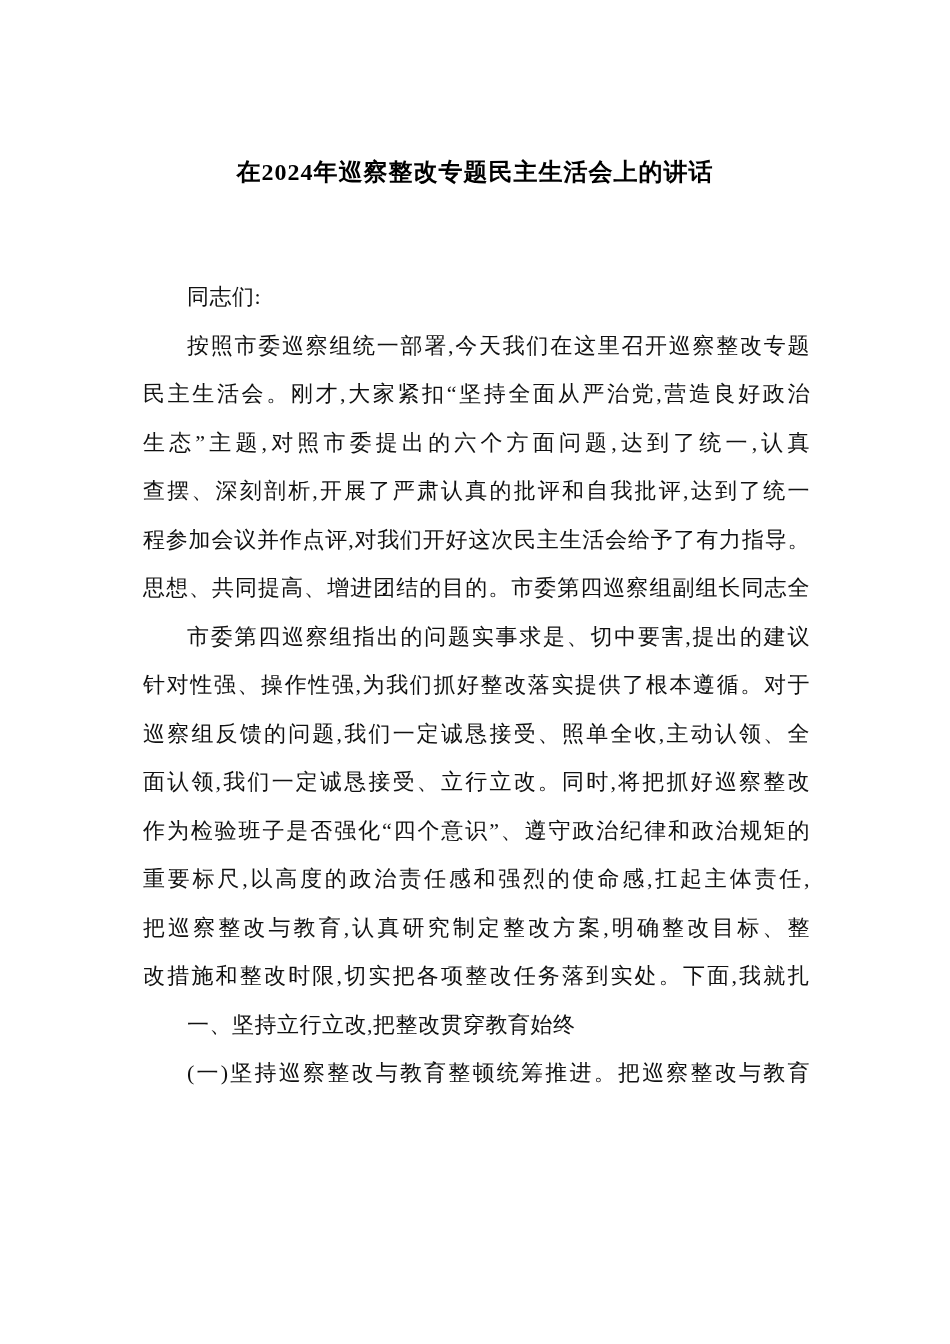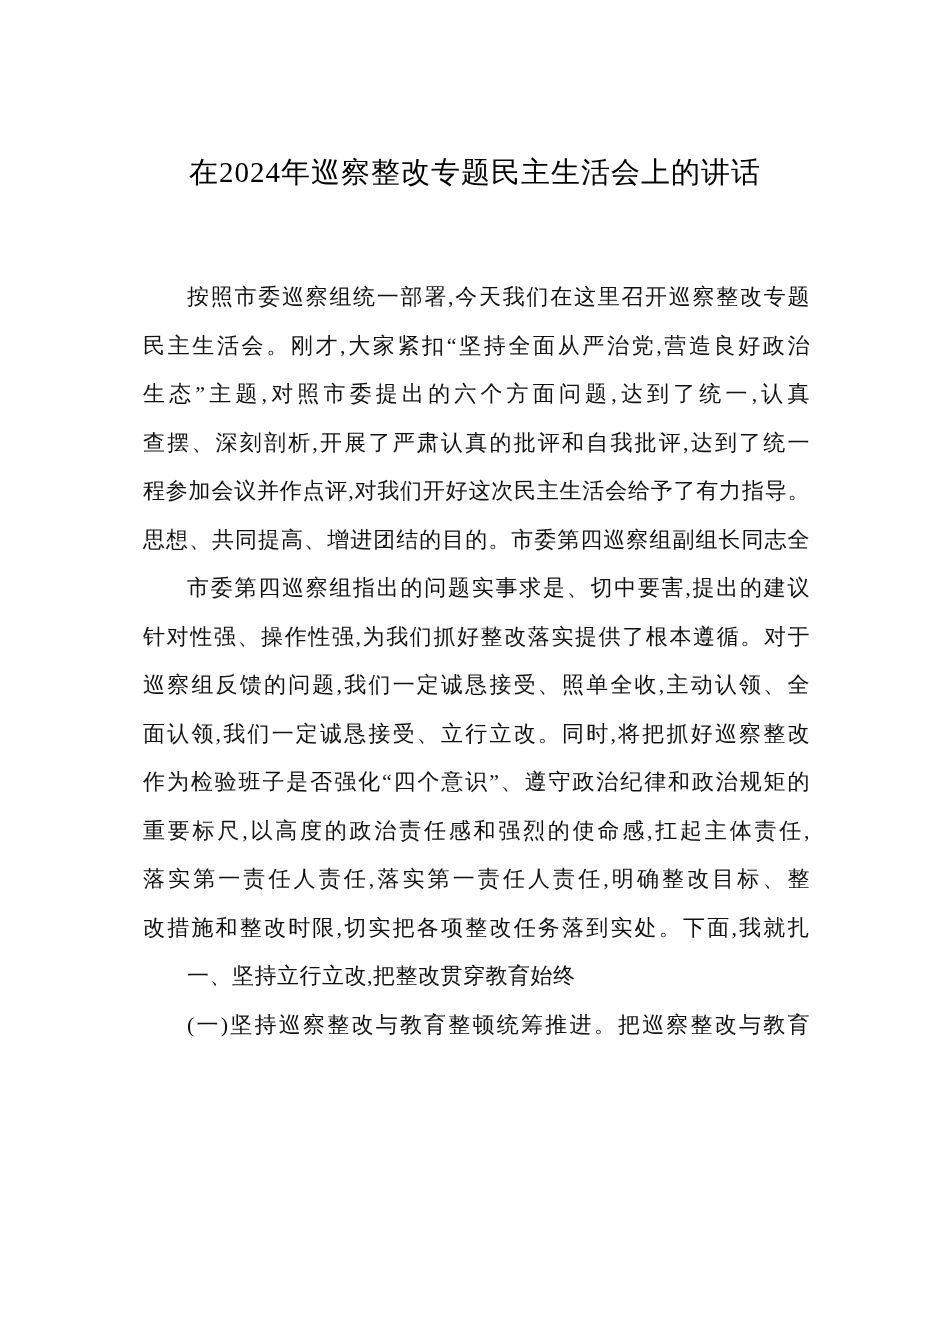--- a/index.html
+++ b/index.html
@@ -11,23 +11,23 @@
     position: relative;
     width: 950px;
     height: 1344px;
     background: #ffffff;
     overflow: hidden;
     font-family: "Liberation Serif", "DejaVu Serif", serif;
   }
   .doc-title {
     margin: 152px 80px 0 80px;
     text-align: center;
-    font-size: 29px;
+    font-size: 24px;
     line-height: 40px;
-    font-weight: normal;
+    font-weight: bold;
     color: #000000;
     letter-spacing: 1px;
   }
   .doc-body {
     margin: 81px 140px 0 143px; 
     color: #111111;
   }
   .text-line {
     font-size: 22px;
     height: 48.5px;
@@ -46,31 +46,32 @@
   }
 </style>
 </head>
 <body>
 
 <div class="page">
 
   <div class="doc-title">在2024年巡察整改专题民主生活会上的讲话</div>
 
   <div class="doc-body">
+    <div class="text-line indent">同志们:</div>
     <div class="text-line indent justify">按照市委巡察组统一部署,今天我们在这里召开巡察整改专题</div>
     <div class="text-line justify">民主生活会。刚才,大家紧扣“坚持全面从严治党,营造良好政治</div>
     <div class="text-line justify">生态”主题,对照市委提出的六个方面问题,达到了统一,认真</div>
     <div class="text-line justify">查摆、深刻剖析,开展了严肃认真的批评和自我批评,达到了统一</div>
     <div class="text-line justify">程参加会议并作点评,对我们开好这次民主生活会给予了有力指导。</div>
     <div class="text-line justify">思想、共同提高、增进团结的目的。市委第四巡察组副组长同志全</div>
     <div class="text-line indent justify">市委第四巡察组指出的问题实事求是、切中要害,提出的建议</div>
     <div class="text-line justify">针对性强、操作性强,为我们抓好整改落实提供了根本遵循。对于</div>
     <div class="text-line justify">巡察组反馈的问题,我们一定诚恳接受、照单全收,主动认领、全</div>
     <div class="text-line justify">面认领,我们一定诚恳接受、立行立改。同时,将把抓好巡察整改</div>
     <div class="text-line justify">作为检验班子是否强化“四个意识”、遵守政治纪律和政治规矩的</div>
     <div class="text-line justify">重要标尺,以高度的政治责任感和强烈的使命感,扛起主体责任,</div>
-    <div class="text-line justify">落实第一责任人责任,落实第一责任人责任,明确整改目标、整</div>
+    <div class="text-line justify">把巡察整改与教育,认真研究制定整改方案,明确整改目标、整</div>
     <div class="text-line justify">改措施和整改时限,切实把各项整改任务落到实处。下面,我就扎</div>
     <div class="text-line indent">一、坚持立行立改,把整改贯穿教育始终</div>
     <div class="text-line indent justify">(一)坚持巡察整改与教育整顿统筹推进。把巡察整改与教育</div>
   </div>
 
 </div>
 
 </body></html>

